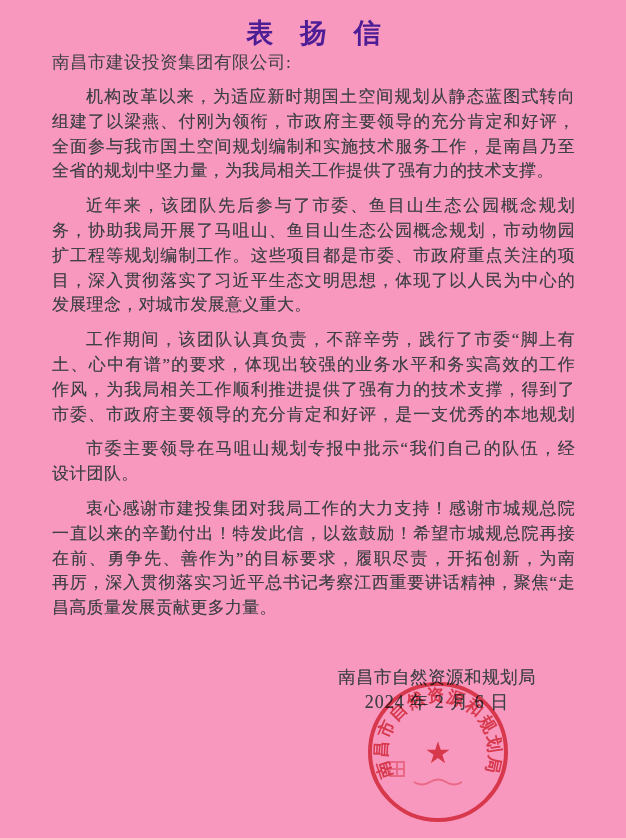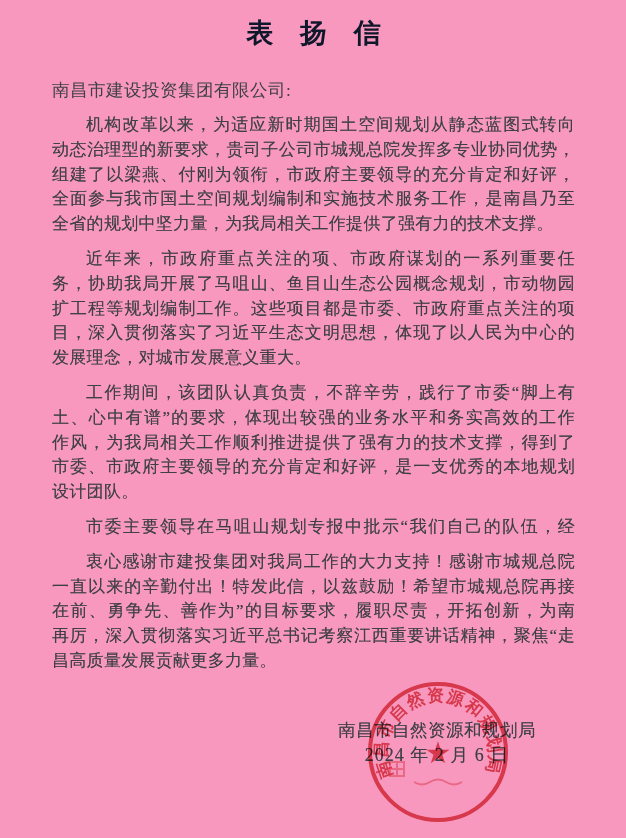--- a/index.html
+++ b/index.html
@@ -15,26 +15,25 @@
     overflow: hidden;
     box-sizing: border-box;
     padding: 0 51px 0 52px;
     color: #3f4046;
   }
   .title {
     margin: 0; padding-top: 16px;
     height: 34px; line-height: 34px;
     text-align: center;
     font-size: 27px; font-weight: bold;
-    color: #0f172a;
+    color: #4c1d95;
     letter-spacing: 10px;
     text-indent: 10px;
   }
   .salutation {
-    margin-top: 28px;
     font-size: 17.5px;
     line-height: 25px;
     letter-spacing: 0.5px;
   }
   .body-text { margin-top: 2px; }
   .line {
     font-size: 17px;
     line-height: 24.8px;
     text-align: justify;
     text-align-last: justify;
@@ -77,35 +76,34 @@
 <body>
 
 <div class="page">
 
   <h1 class="title">表 扬 信</h1>
 
   <div class="salutation">南昌市建设投资集团有限公司:</div>
 
   <div class="body-text" id="paragraphs">
       <div class="line first">机构改革以来，为适应新时期国土空间规划从静态蓝图式转向</div>
-      <div class="line">动态治理型的新要求，贵司子公司市城规总院发挥多专业协同优势，</div>
       <div class="line">组建了以梁燕、付刚为领衔，市政府主要领导的充分肯定和好评，</div>
       <div class="line">全面参与我市国土空间规划编制和实施技术服务工作，是南昌乃至</div>
       <div class="line last">全省的规划中坚力量，为我局相关工作提供了强有力的技术支撑。</div>
-      <div class="line first">近年来，市政府重点关注的项、市政府谋划的一系列重要任</div>
+      <div class="line first">近年来，该团队先后参与了市委、鱼目山生态公园概念规划</div>
       <div class="line">务，协助我局开展了马咀山、鱼目山生态公园概念规划，市动物园</div>
       <div class="line">扩工程等规划编制工作。这些项目都是市委、市政府重点关注的项</div>
       <div class="line">目，深入贯彻落实了习近平生态文明思想，体现了以人民为中心的</div>
       <div class="line last">发展理念，对城市发展意义重大。</div>
       <div class="line first">工作期间，该团队认真负责，不辞辛劳，践行了市委“脚上有</div>
       <div class="line">土、心中有谱”的要求，体现出较强的业务水平和务实高效的工作</div>
       <div class="line">作风，为我局相关工作顺利推进提供了强有力的技术支撑，得到了</div>
       <div class="line">市委、市政府主要领导的充分肯定和好评，是一支优秀的本地规划</div>
+      <div class="line first">市委主要领导在马咀山规划专报中批示“我们自己的队伍，经</div>
       <div class="line last">设计团队。</div>
-      <div class="line first">市委主要领导在马咀山规划专报中批示“我们自己的队伍，经</div>
       <div class="line first">衷心感谢市建投集团对我局工作的大力支持！感谢市城规总院</div>
       <div class="line">一直以来的辛勤付出！特发此信，以兹鼓励！希望市城规总院再接</div>
       <div class="line">在前、勇争先、善作为”的目标要求，履职尽责，开拓创新，为南</div>
       <div class="line">再厉，深入贯彻落实习近平总书记考察江西重要讲话精神，聚焦“走</div>
       <div class="line last">昌高质量发展贡献更多力量。</div>
     </div>
 
   <div class="signature">
     <span class="sig-inner">
       <div class="sig-org">南昌市自然资源和规划局</div>

